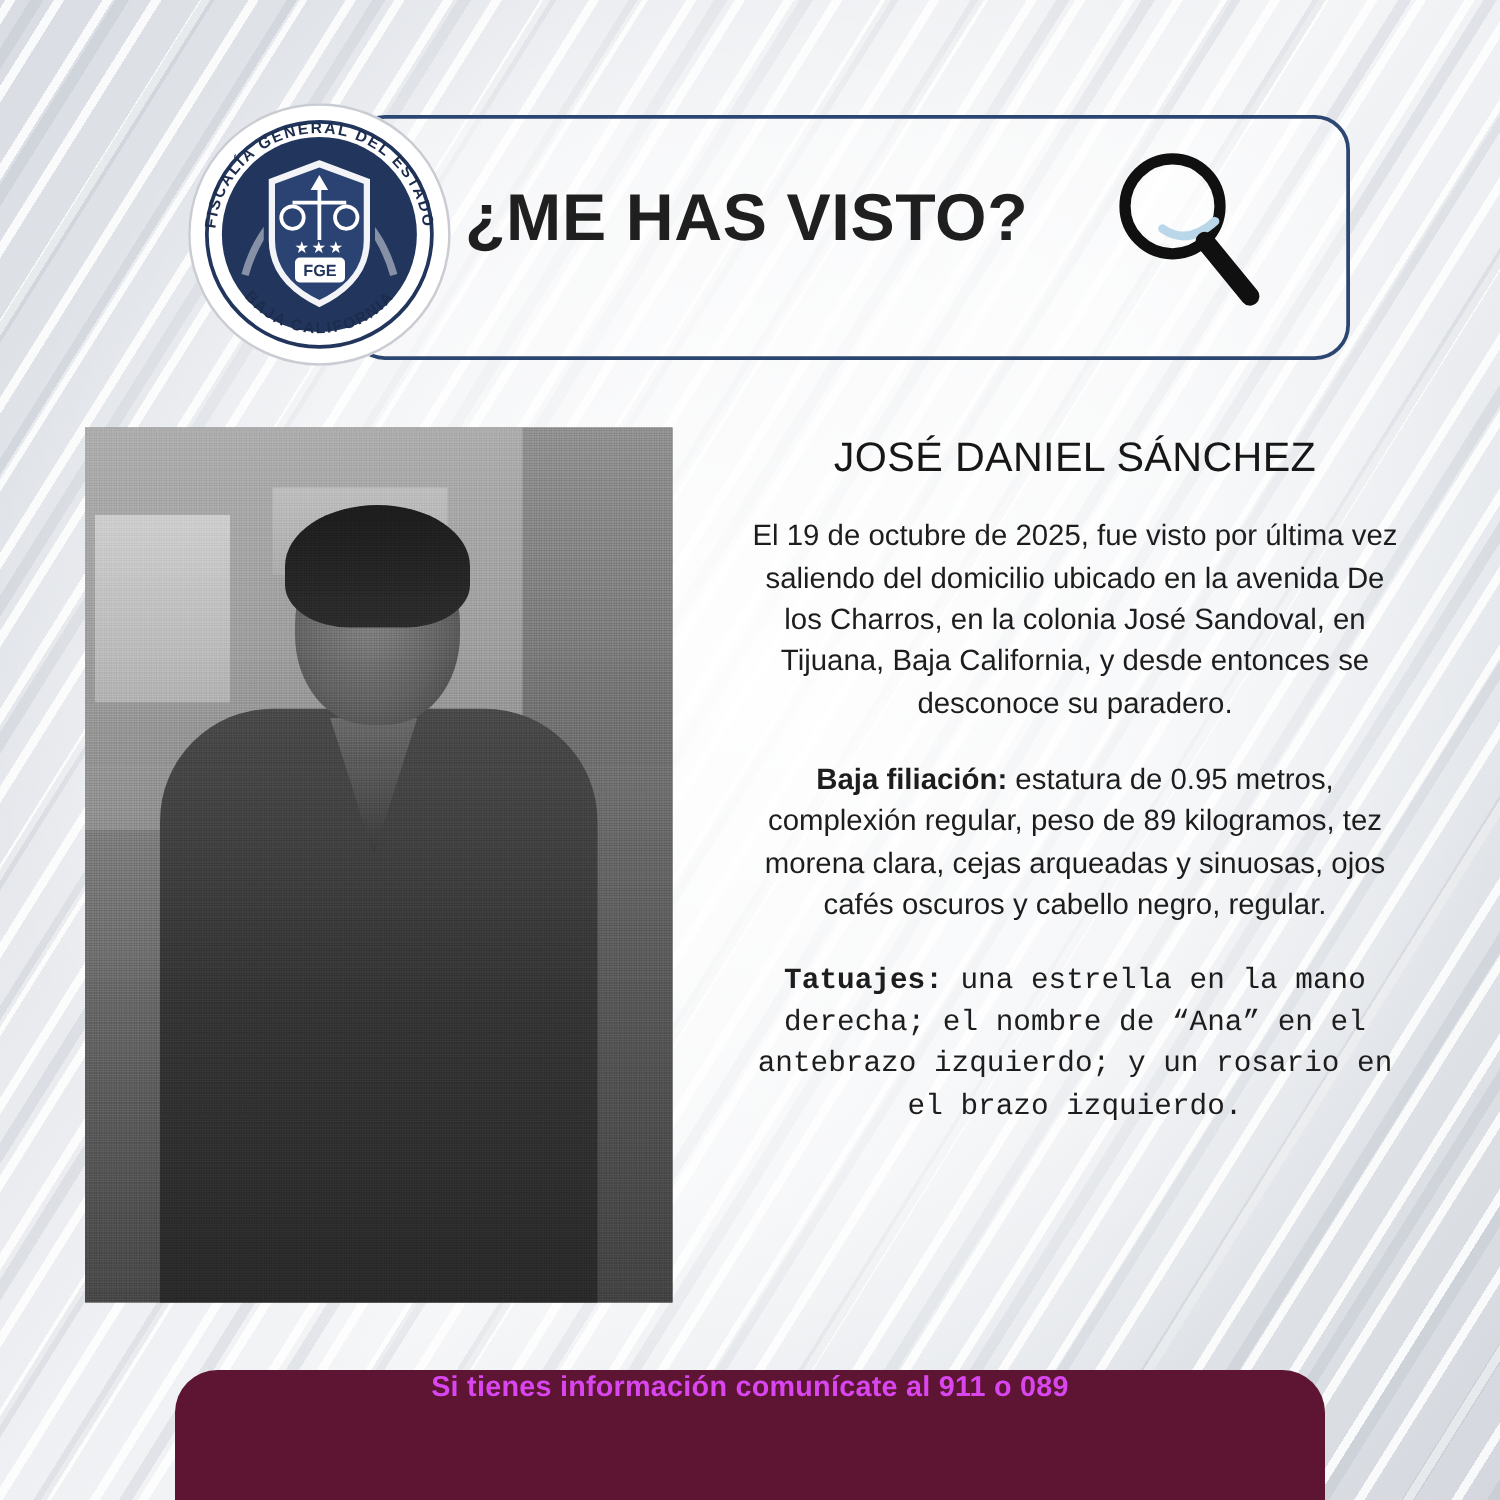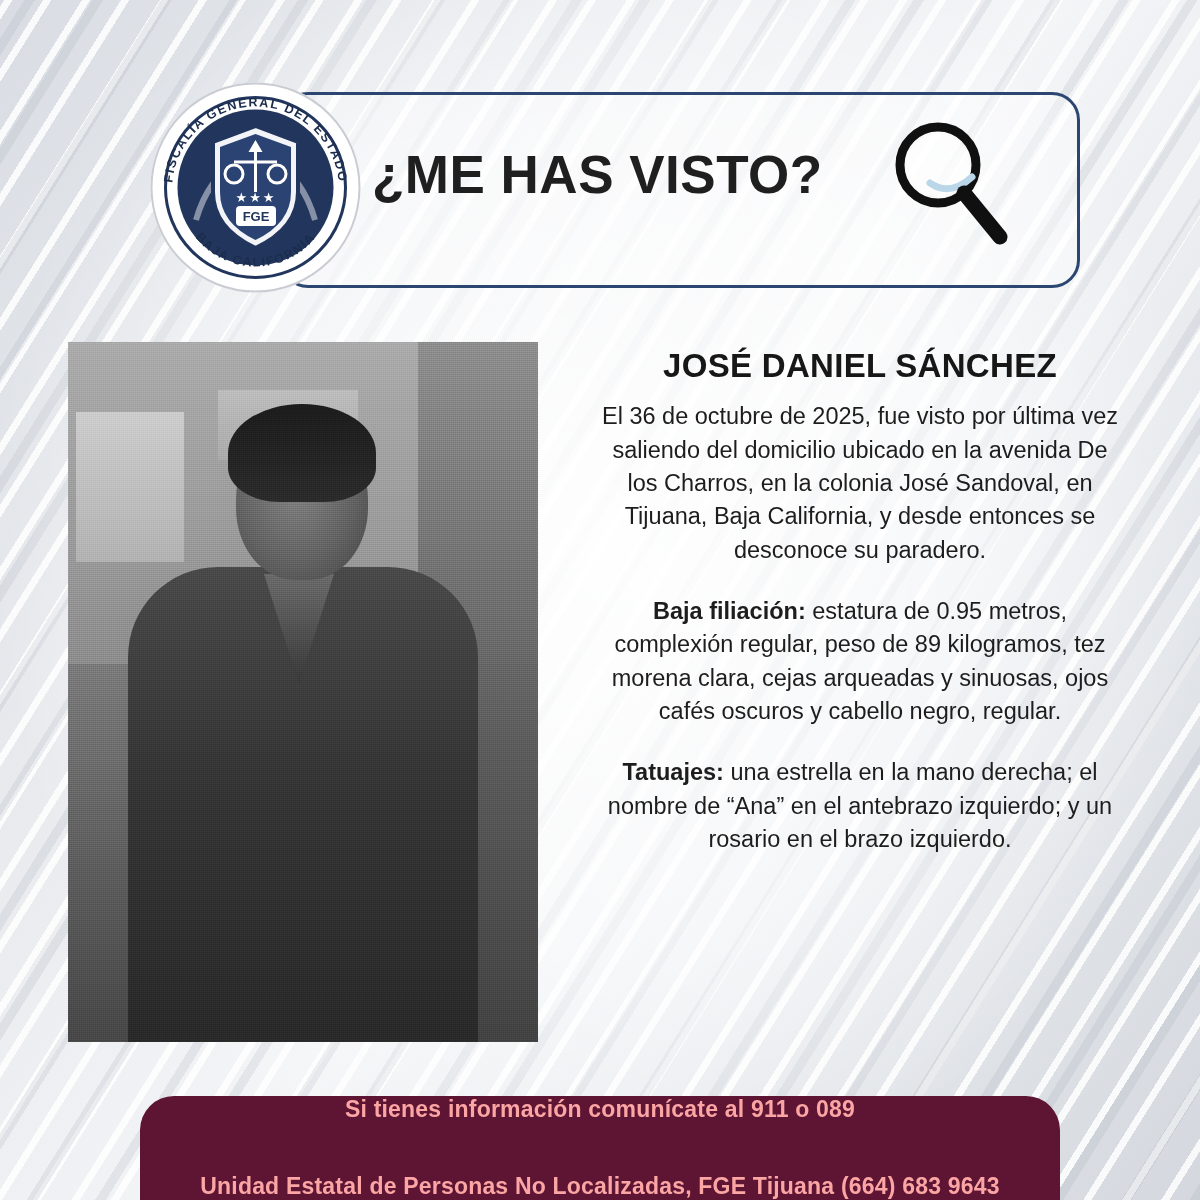--- a/index.html
+++ b/index.html
@@ -159,50 +159,50 @@
   
   .info {
     position: absolute;
     left: 600px;
     top: 345px;
     width: 520px;
     text-align: center;
     color: #171717;
   }
   .info h1 {
-    margin: 0 0 14px 0;
+    margin: 0 0 26px 0;
     font-size: 33px;
     line-height: 1.25;
-    font-weight: bold;
+    font-weight: normal;
     letter-spacing: 0.3px;
     text-align: center;
   }
   .info p {
     margin: 0 0 28px 0;
     font-size: 23.5px;
     line-height: 1.42;
     color: #1d1d1d;
   }
-  .info p:last-child { margin-bottom: 0; }
+  .info p:last-child { margin-bottom: 0; font-family: Liberation Mono, monospace; }
   .lbl { font-weight: bold; }
 
   
   .footer {
     position: absolute;
     left: 140px;
     right: 140px;
     bottom: 0;
     height: 104px;
     background: #5e1533;
     border-radius: 34px 34px 0 0;
-    color: #fca5a5;
+    color: #d946ef;
     display: flex;
     flex-direction: column;
     align-items: center;
-    justify-content: space-between;
+    justify-content: flex-start;
     gap: 8px;
   }
   .footer div {
     font-size: 23px;
     font-weight: bold;
     letter-spacing: 0.2px;
     white-space: nowrap;
   }
 </style>
 </head>
@@ -271,28 +271,27 @@
     <div class="ph-head"></div>
     <div class="ph-hair"></div>
     <div class="ph-noise"></div>
   </div>
 
   <div class="info">
     <h1>
       <span>JOSÉ DANIEL SÁNCHEZ</span><br>
     </h1>
 
-    <p>El 36 de octubre de 2025, fue visto por última vez saliendo del domicilio ubicado en la avenida De los Charros, en la colonia José Sandoval, en Tijuana, Baja California, y desde entonces se desconoce su paradero.</p>
+    <p>El 19 de octubre de 2025, fue visto por última vez saliendo del domicilio ubicado en la avenida De los Charros, en la colonia José Sandoval, en Tijuana, Baja California, y desde entonces se desconoce su paradero.</p>
 
     <p>
       <span class="lbl">Baja filiación:</span><span> estatura de 0.95 metros, complexión regular, peso de 89 kilogramos, tez morena clara, cejas arqueadas y sinuosas, ojos cafés oscuros y cabello negro, regular.</span>
     </p>
 
     <p>
       <span class="lbl">Tatuajes:</span><span> una estrella en la mano derecha; el nombre de “Ana” en el antebrazo izquierdo; y un rosario en el brazo izquierdo.</span>
     </p>
   </div>
 
   <div class="footer">
     <div>Si tienes información comunícate al 911 o 089</div>
-    <div>Unidad Estatal de Personas No Localizadas, FGE Tijuana (664) 683 9643</div>
   </div>
 </div>
 
 </body></html>

